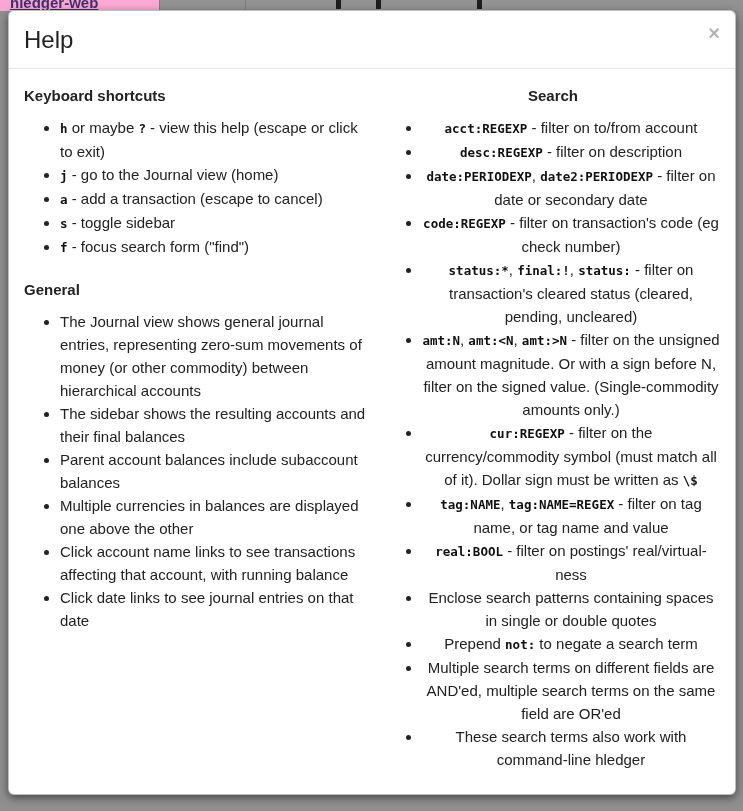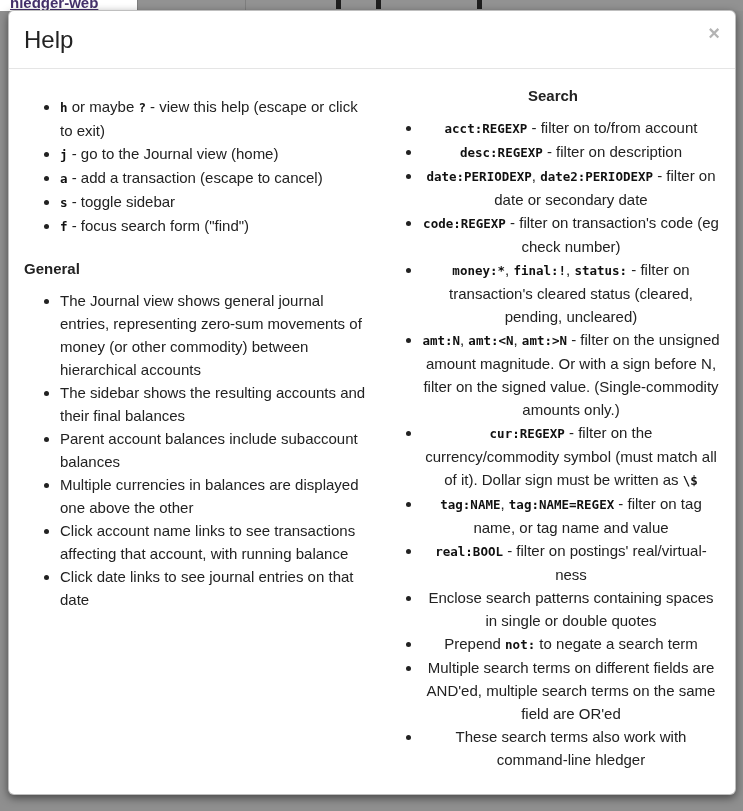--- a/index.html
+++ b/index.html
@@ -10,22 +10,22 @@
     color: #222;
     position: relative;
   }
 
   
   .page-peek {
     position: absolute; top: 0; left: 0; width: 743px; height: 11px;
     background: #929292; overflow: hidden;
   }
   .peek-brand-cell {
-    position: absolute; top: 0; left: 0; width: 138px; height: 11px;
-    background: #ffffff; border-right: 1px solid #7e7e7e;
+    position: absolute; top: 0; left: 0; width: 160px; height: 11px;
+    background: #f9a8d4; border-right: 1px solid #7e7e7e;
   }
   .peek-brand {
     position: absolute; top: -6px; left: 10px;
     font-size: 15px; font-weight: bold; color: #44306b;
     text-decoration: underline; white-space: nowrap;
   }
   .peek-divider2 {
     position: absolute; top: 0; left: 245px; width: 1px; height: 11px;
     background: #7e7e7e;
   }
@@ -95,20 +95,21 @@
   <div class="peek-stem s3"></div>
 </div>
 
 <div class="modal">
   <div class="modal-header">
     <div class="modal-title">Help</div>
     <button class="modal-close">×</button>
   </div>
   <div class="modal-body">
     <div class="col col-left">
+      <div class="section-heading">Keyboard shortcuts</div>
       <ul class="help-list">
           <li><code>h</code> or maybe <code>?</code> - view this help (escape or click to exit)</li>
           <li><code>j</code> - go to the Journal view (home)</li>
           <li><code>a</code> - add a transaction (escape to cancel)</li>
           <li><code>s</code> - toggle sidebar</li>
           <li><code>f</code> - focus search form ("find")</li>
         </ul>
       <div class="section-heading mt">General</div>
       <ul class="help-list">
           <li>The Journal view shows general journal entries, representing zero-sum movements of money (or other commodity) between hierarchical accounts</li>
@@ -119,21 +120,21 @@
           <li>Click date links to see journal entries on that date</li>
         </ul>
     </div>
     <div class="col col-right">
       <div class="section-heading">Search</div>
       <ul class="help-list">
           <li><code>acct:REGEXP</code> - filter on to/from account</li>
           <li><code>desc:REGEXP</code> - filter on description</li>
           <li><code>date:PERIODEXP</code>, <code>date2:PERIODEXP</code> - filter on date or secondary date</li>
           <li><code>code:REGEXP</code> - filter on transaction's code (eg check number)</li>
-          <li><code>money:*</code>, <code>final:!</code>, <code>status:</code> - filter on transaction's cleared status (cleared, pending, uncleared)</li>
+          <li><code>status:*</code>, <code>final:!</code>, <code>status:</code> - filter on transaction's cleared status (cleared, pending, uncleared)</li>
           <li><code>amt:N</code>, <code>amt:&lt;N</code>, <code>amt:&gt;N</code> - filter on the unsigned amount magnitude. Or with a sign before N, filter on the signed value. (Single-commodity amounts only.)</li>
           <li><code>cur:REGEXP</code> - filter on the currency/commodity symbol (must match all of it). Dollar sign must be written as <code>\$</code></li>
           <li><code>tag:NAME</code>, <code>tag:NAME=REGEX</code> - filter on tag name, or tag name and value</li>
           <li><code>real:BOOL</code> - filter on postings' real/virtual-ness</li>
           <li>Enclose search patterns containing spaces in single or double quotes</li>
           <li>Prepend <code>not:</code> to negate a search term</li>
           <li>Multiple search terms on different fields are AND'ed, multiple search terms on the same field are OR'ed</li>
           <li>These search terms also work with command-line hledger</li>
         </ul>
     </div>

